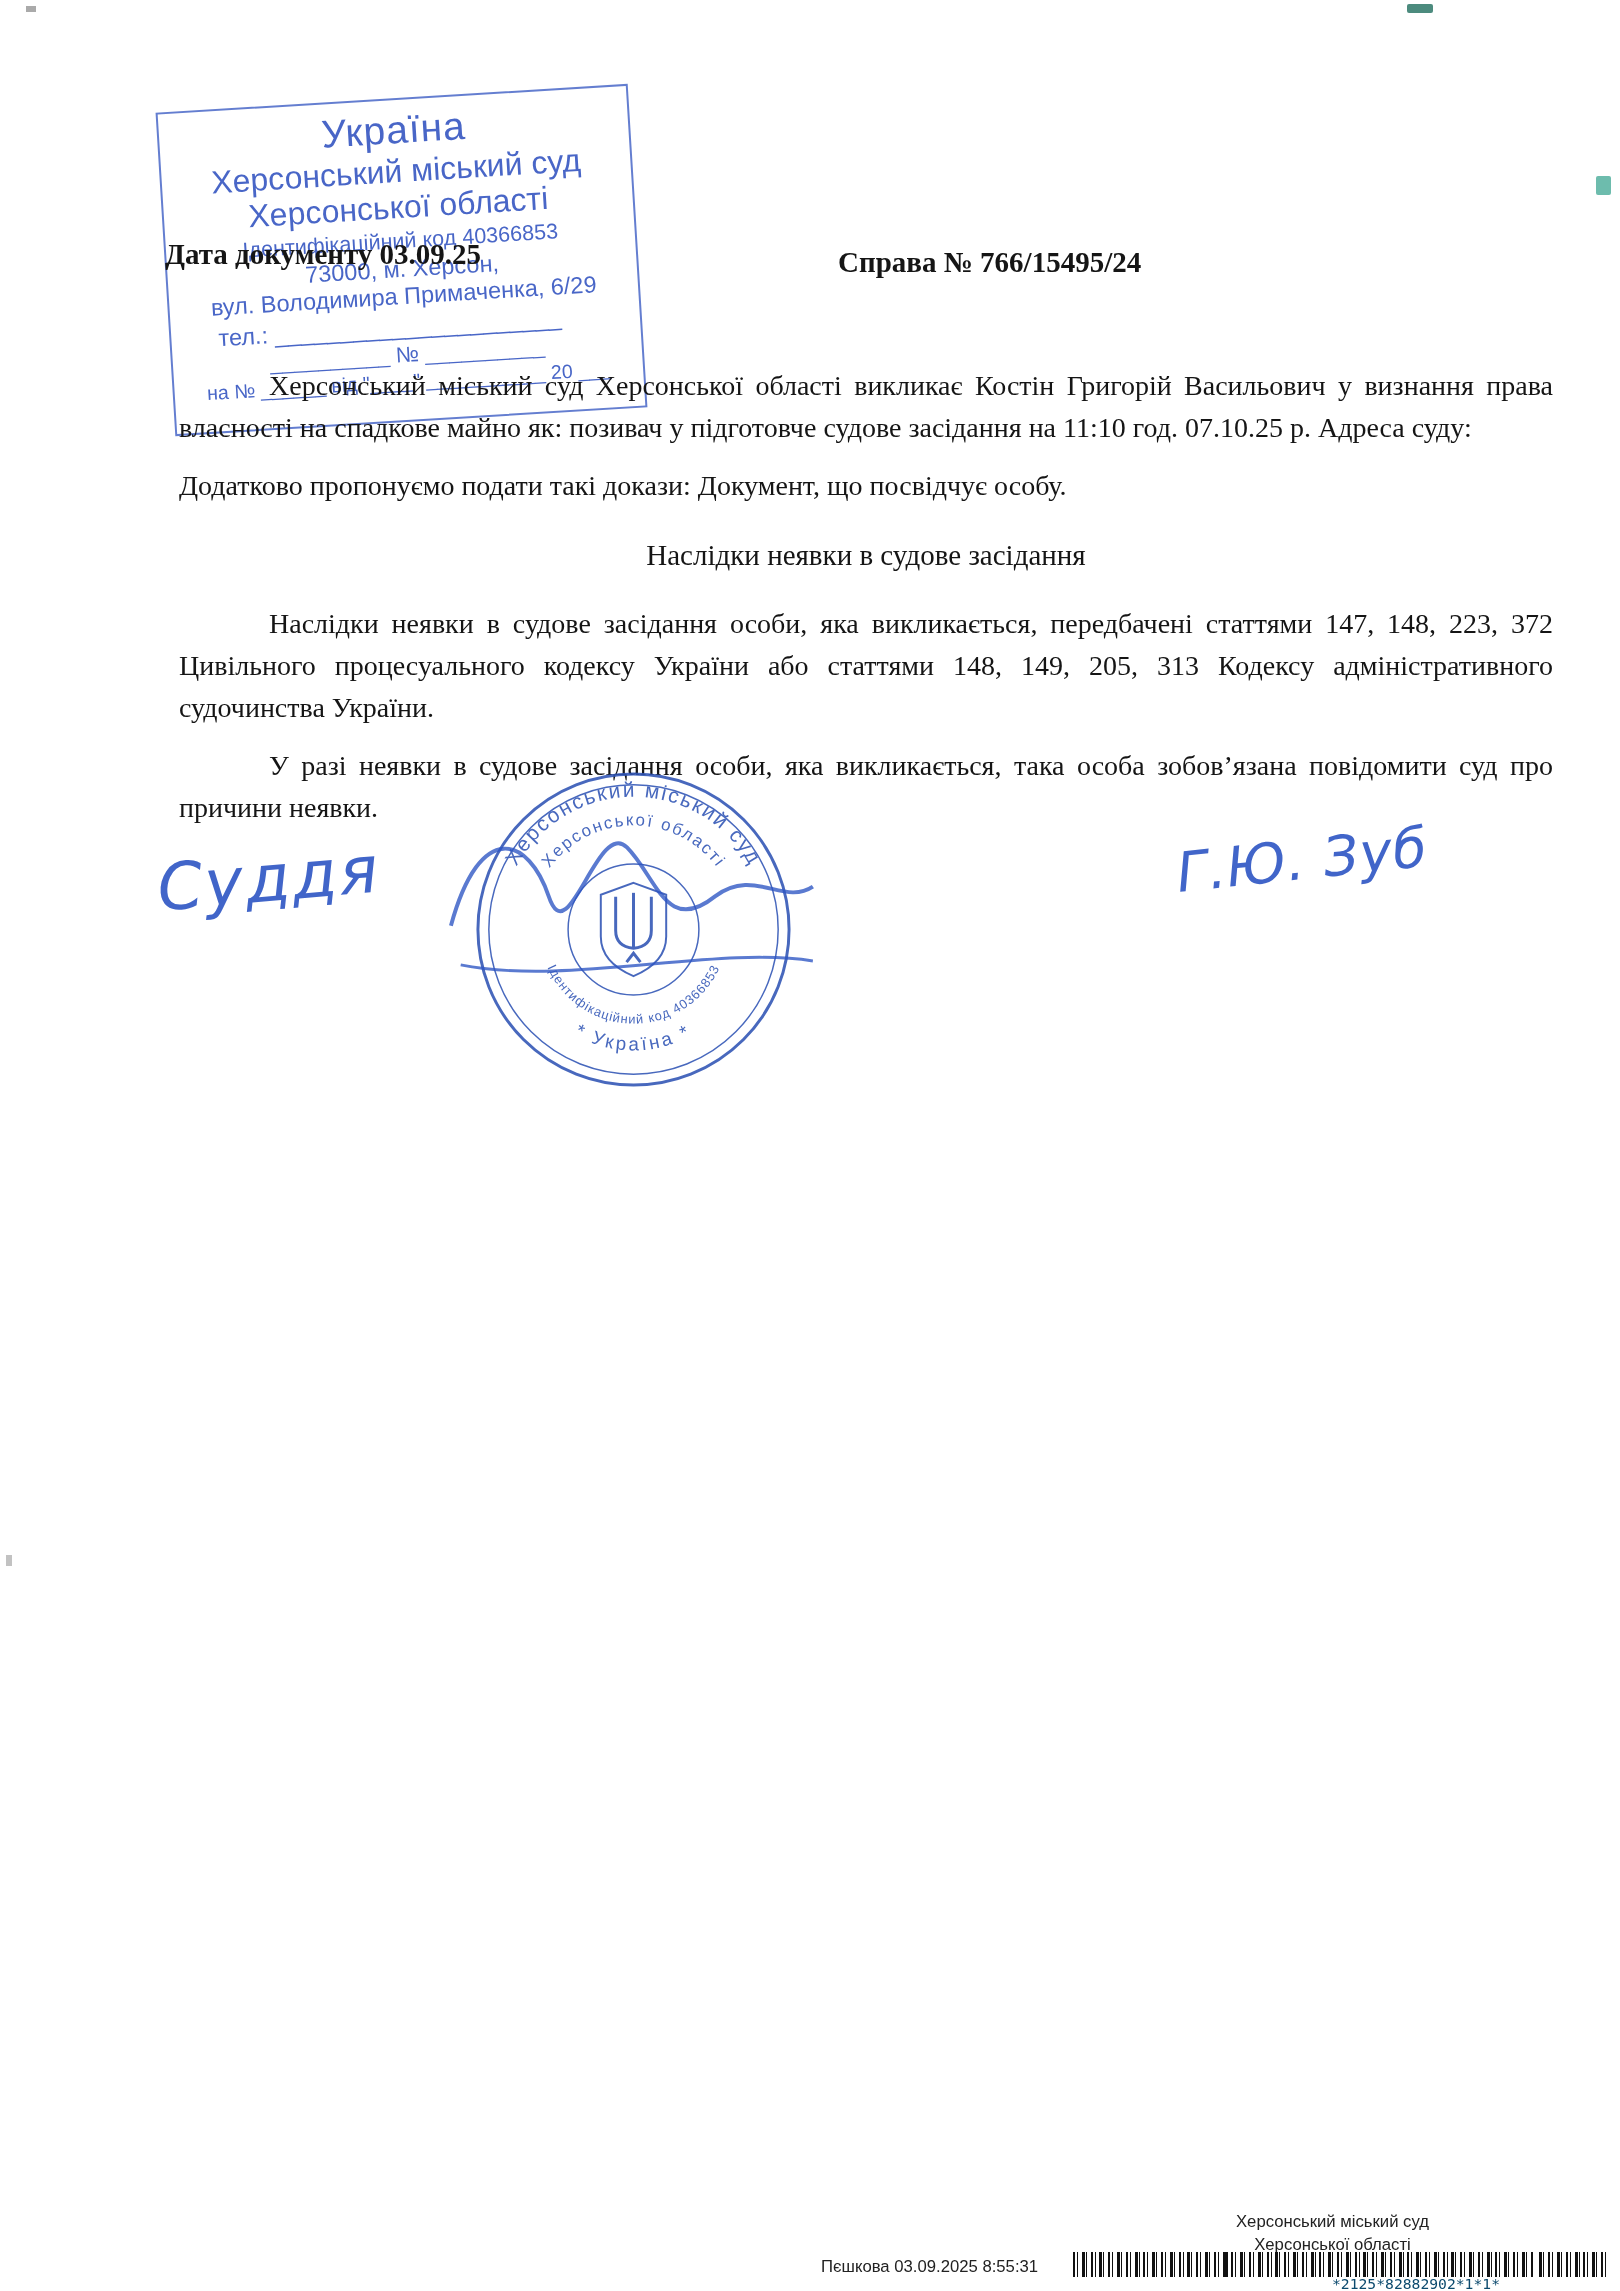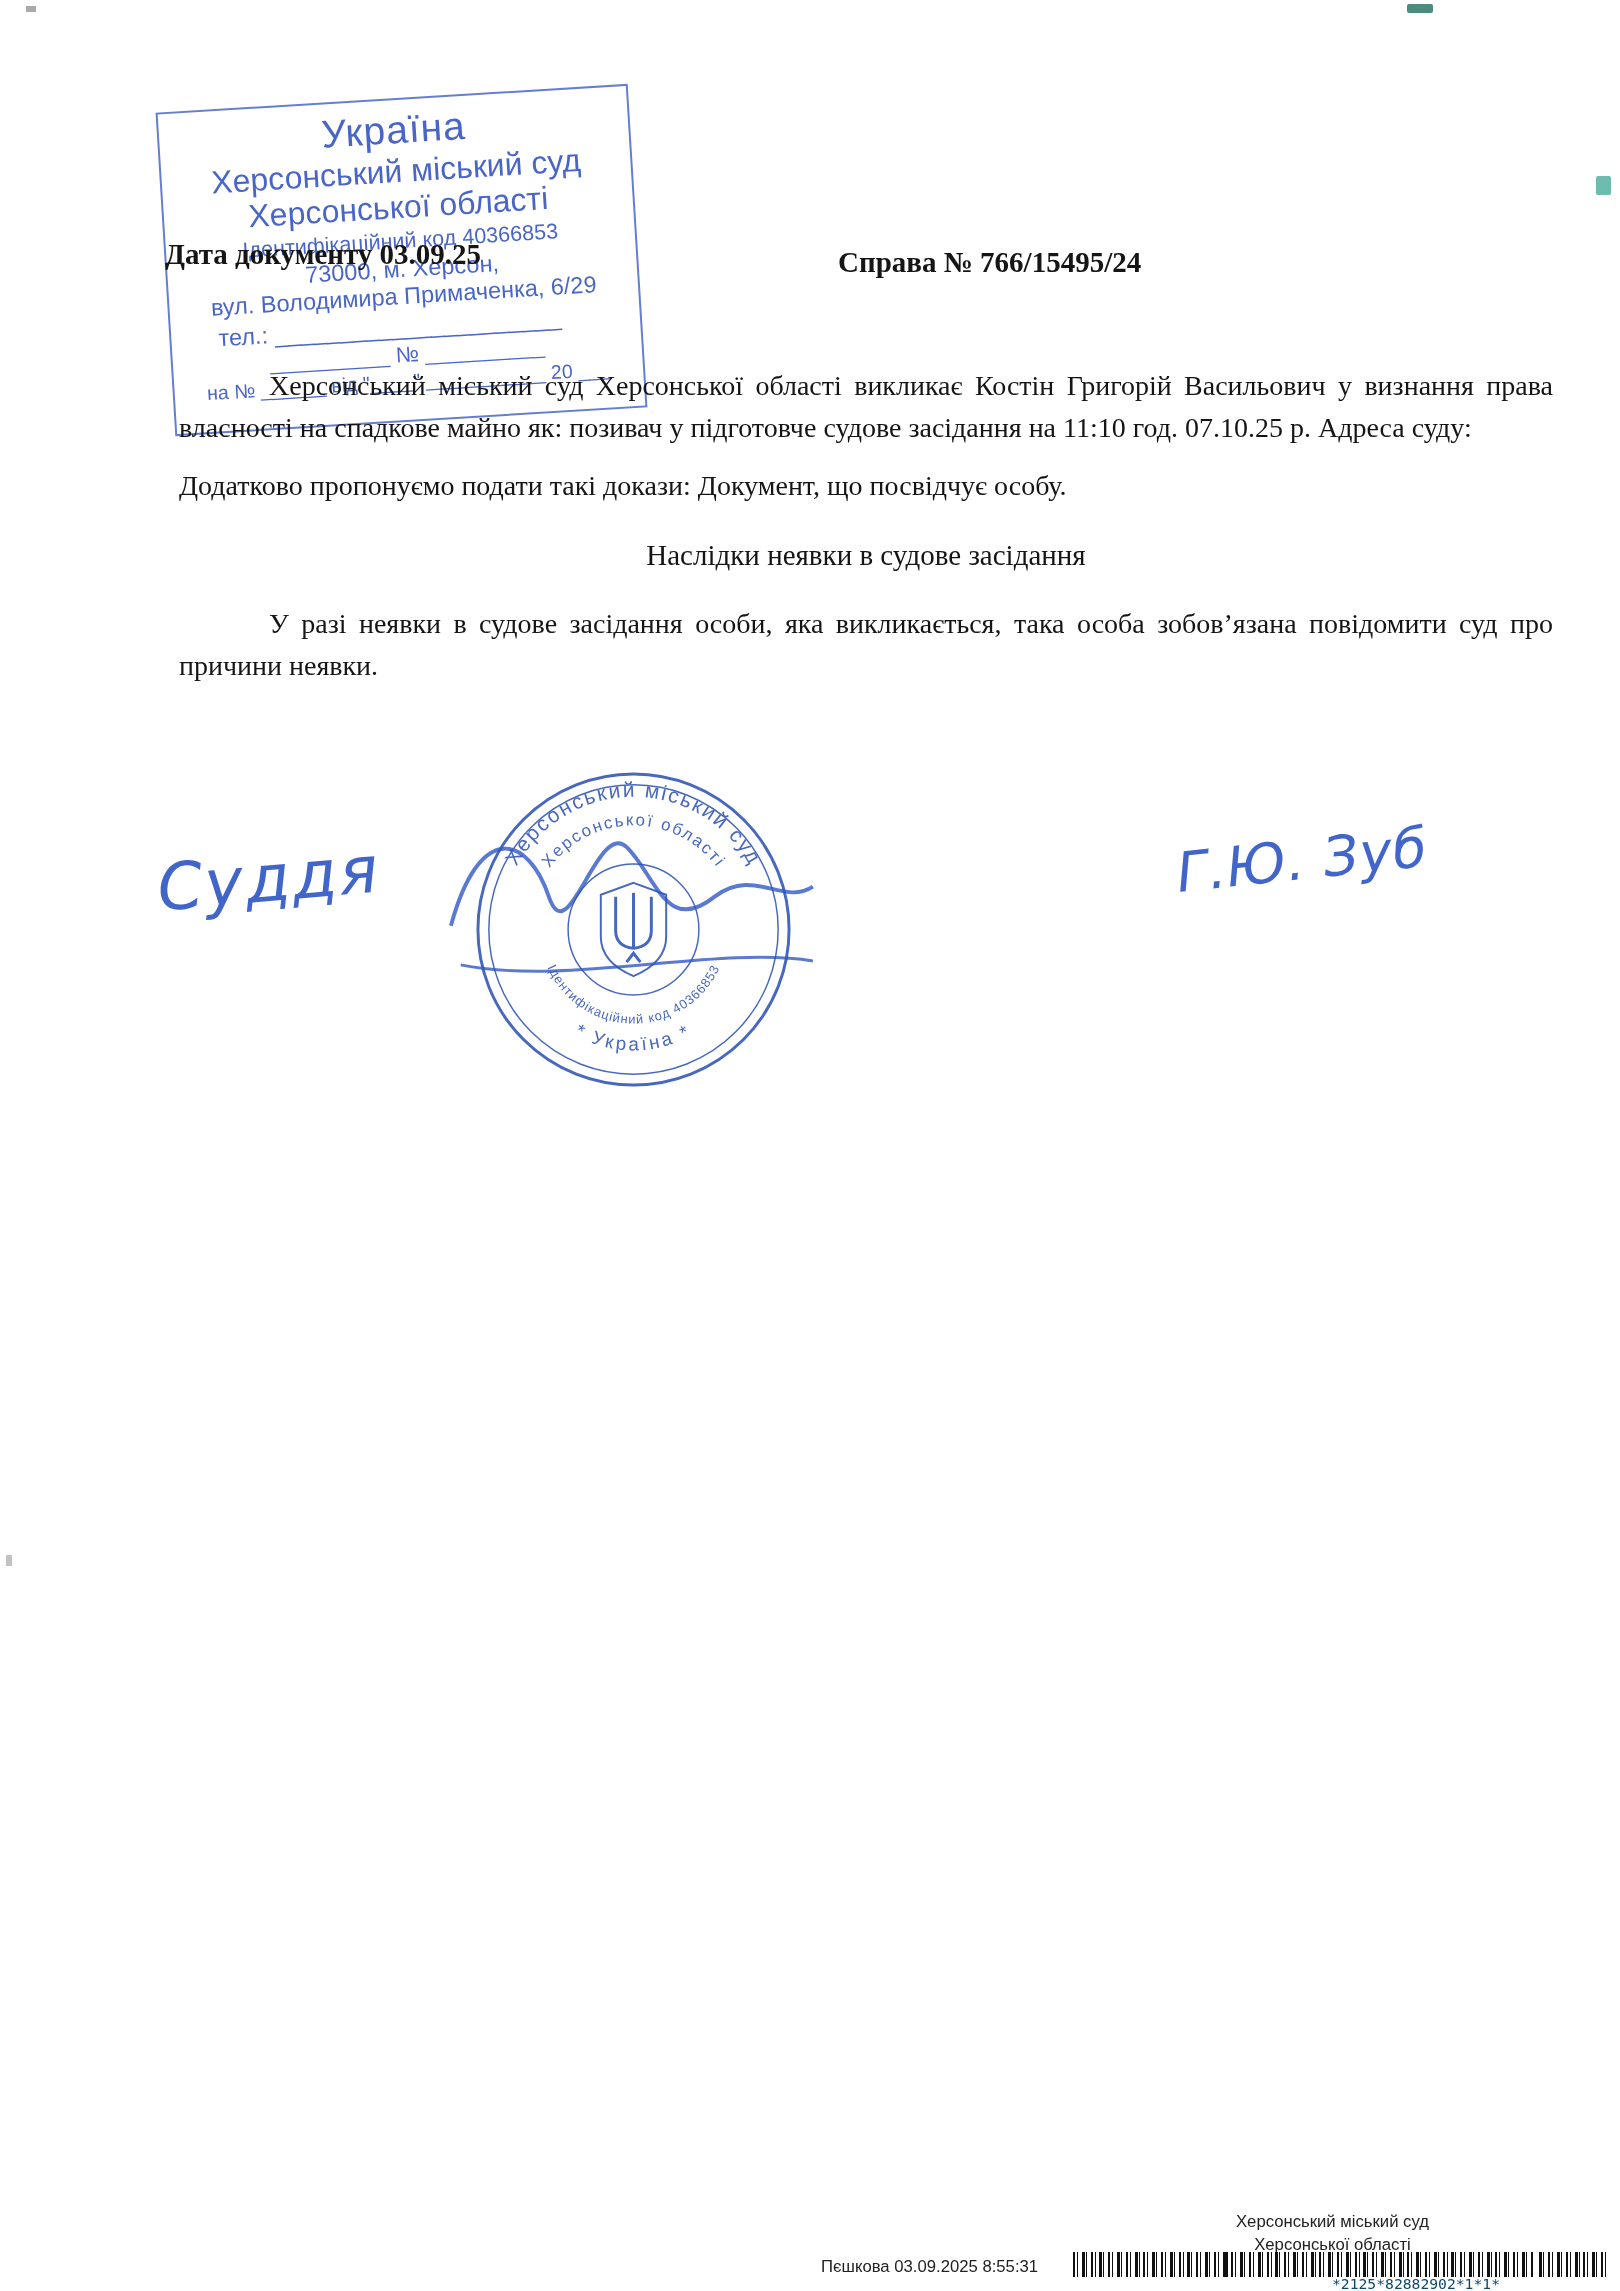--- a/index.html
+++ b/index.html
@@ -127,20 +127,21 @@
   </div>
 
 
   <div class="doc-date">Дата документу 03.09.25</div>
   <div class="case-number">Справа № 766/15495/24</div>
 
   <div class="bodytext">
     <p class="indent">Херсонський міський суд Херсонської області викликає Костін Григорій Васильович у визнання права власності на спадкове майно  як: позивач у підготовче судове засідання  на  11:10 год. 07.10.25 р. Адреса суду:</p>
     <p>Додатково пропонуємо подати такі докази: Документ, що посвідчує особу.</p>
     <p class="section-heading">Наслідки неявки в судове засідання</p>
+    <p class="indent">Наслідки неявки в судове засідання особи, яка викликається, передбачені статтями 147, 148, 223, 372 Цивільного процесуального кодексу України або статтями 148, 149, 205, 313 Кодексу адміністративного судочинства України.</p>
     <p class="indent">У разі неявки в судове засідання особи, яка викликається, така особа зобов’язана повідомити суд про причини неявки.</p>
   </div>
 
   <div class="judge-title">Суддя</div>
 
   <svg class="seal" width="327" height="327" viewBox="0 0 330 330">
     <defs>
       <path id="arcTop" d="M 31,165 A 134,134 0 1 1 299,165"></path>
       <path id="arcMid" d="M 60,165 A 105,105 0 1 1 270,165"></path>
       <path id="arcBottom" d="M 43,165 A 122,122 0 1 0 287,165"></path>

